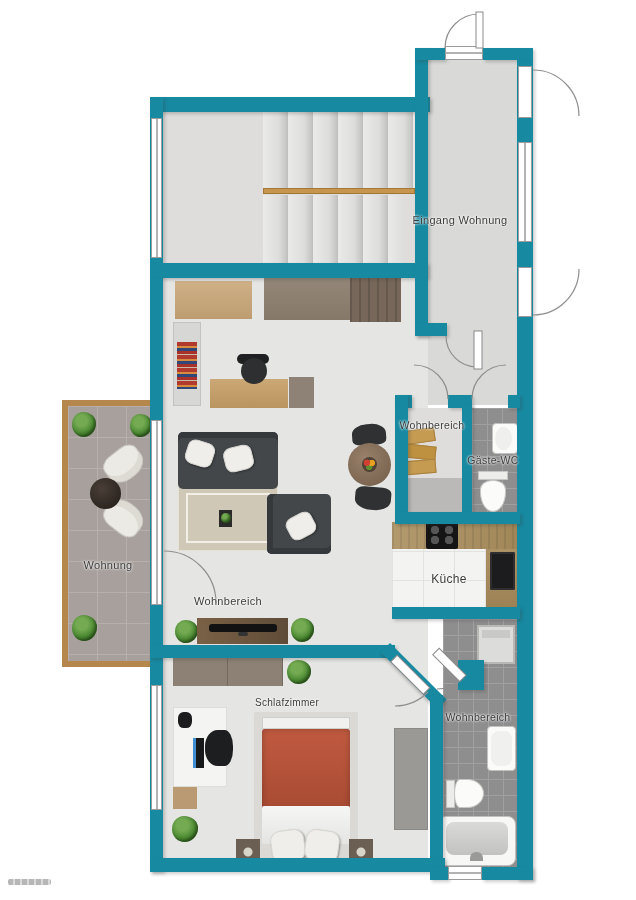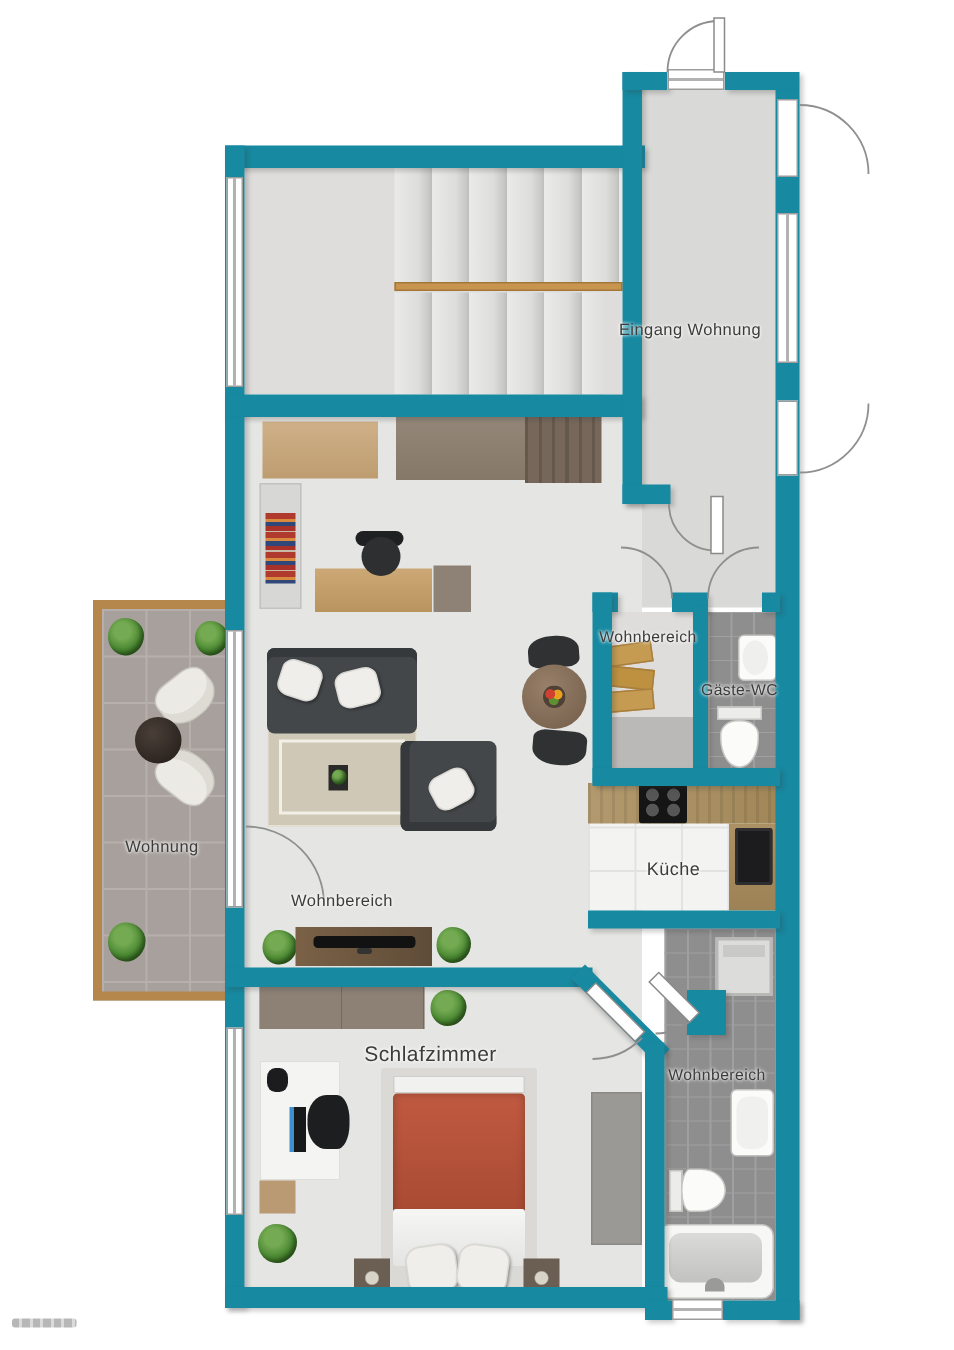--- a/index.html
+++ b/index.html
@@ -175,18 +175,18 @@
       <rect x="436" y="647" width="38" height="9" transform="rotate(45 436 651.5)"></rect>
     </g>
   </svg>
 
   <span class="label" style="left:460px;top:220px;">Eingang Wohnung</span>
   <span class="label" style="left:432px;top:425px;font-size:10.5px;">Wohnbereich</span>
   <span class="label" style="left:493px;top:460px;font-size:10.5px;">Gäste-WC</span>
   <span class="label" style="left:228px;top:557px;margin-top:44px;">Wohnbereich</span>
   <span class="label" style="left:449px;top:579px;font-size:12px;">Küche</span>
   <span class="label" style="left:108px;top:565px;">Wohnung</span>
-  <span class="label" style="left:287px;top:702px;font-size:14px;">Schlafzimmer</span>
+  <span class="label" style="left:287px;top:702px;font-size:10px;">Schlafzimmer</span>
   <span class="label" style="left:478px;top:717px;font-size:10.5px;">Wohnbereich</span>
 
   <div style="position:absolute;left:8px;top:879px;width:43px;height:6px;border-radius:2px;opacity:.75;background:repeating-linear-gradient(90deg,#9f9f9f 0 5px,#cfcfcf 5px 7px);"></div>
 
 </div>
 
 </body></html>

